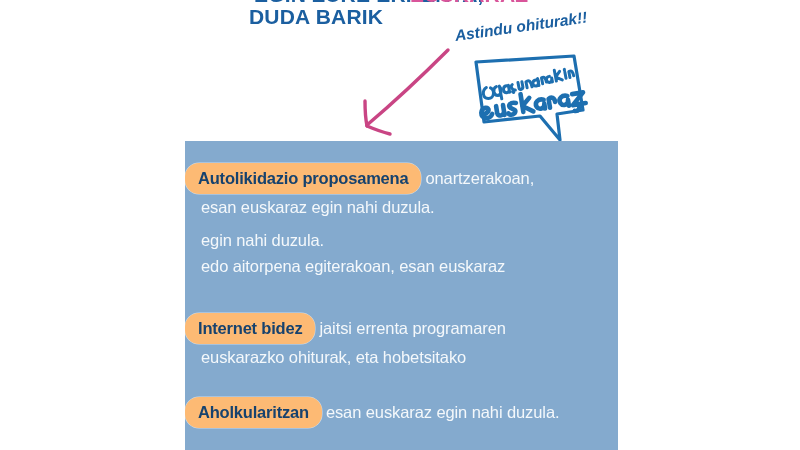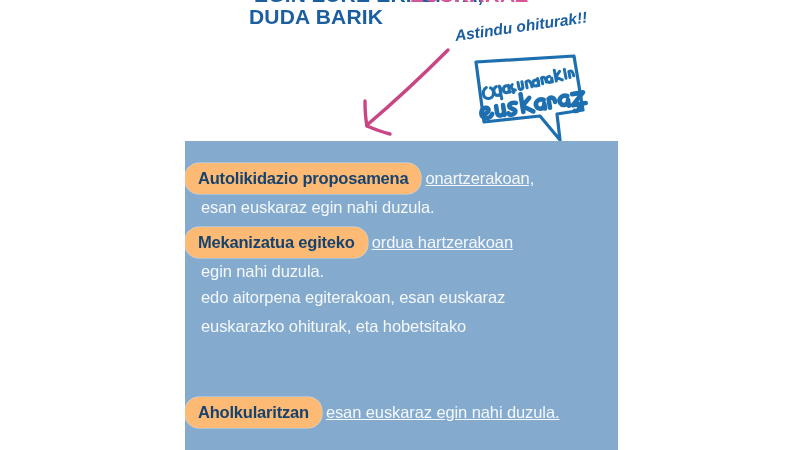--- a/index.html
+++ b/index.html
@@ -122,21 +122,20 @@
     font-size: 16.5px;
     line-height: 26px;
     border-radius: 14px;
     padding: 2px 13px 3px 13px;
     letter-spacing: -0.2px;
     vertical-align: baseline;
     box-shadow: 0 0 0 0.5px rgba(255,255,255,0.6);
   }
   .pill-tail {
     margin-left: 4px;
-    text-decoration: underline;
   }
 </style>
 </head>
 <body>
 
 <div id="headline-area">
   <div class="headline-line" id="headline-blue-cut">EGIN ZURE ERRENTA,</div>
   <div class="headline-line" id="headline-pink-cut">EUSKARAZ</div>
   <div class="headline-line" id="headline-blue-main">DUDA BARIK</div>
 </div>
@@ -185,26 +184,26 @@
 </svg>
 
 <div id="panel">
 
   <div class="block" id="block-0">
     <div class="line first"><span class="pill">Autolikidazio proposamena</span><span class="pill-tail">onartzerakoan,</span></div>
     <div class="line">esan euskaraz egin nahi duzula.</div>
   </div>
 
   <div class="block" id="block-1">
-    <div class="line first"><span class="pill">Mekanizatua egiteko</span><span class="pill-tail">ordua hartzerakoan</span></div>
     <div class="line">egin nahi duzula.</div>
     <div class="line">edo aitorpena egiterakoan, esan euskaraz</div>
   </div>
 
   <div class="block" id="block-2">
+    <div class="line first"><span class="pill">Internet bidez</span><span class="pill-tail">jaitsi errenta programaren</span></div>
     <div class="line">euskarazko ohiturak, eta hobetsitako</div>
   </div>
 
   <div class="block" id="block-3">
     <div class="line first"><span class="pill">Aholkularitzan</span><span class="pill-tail">esan euskaraz egin nahi duzula.</span></div>
   </div>
 
 </div>
 
 </body></html>

